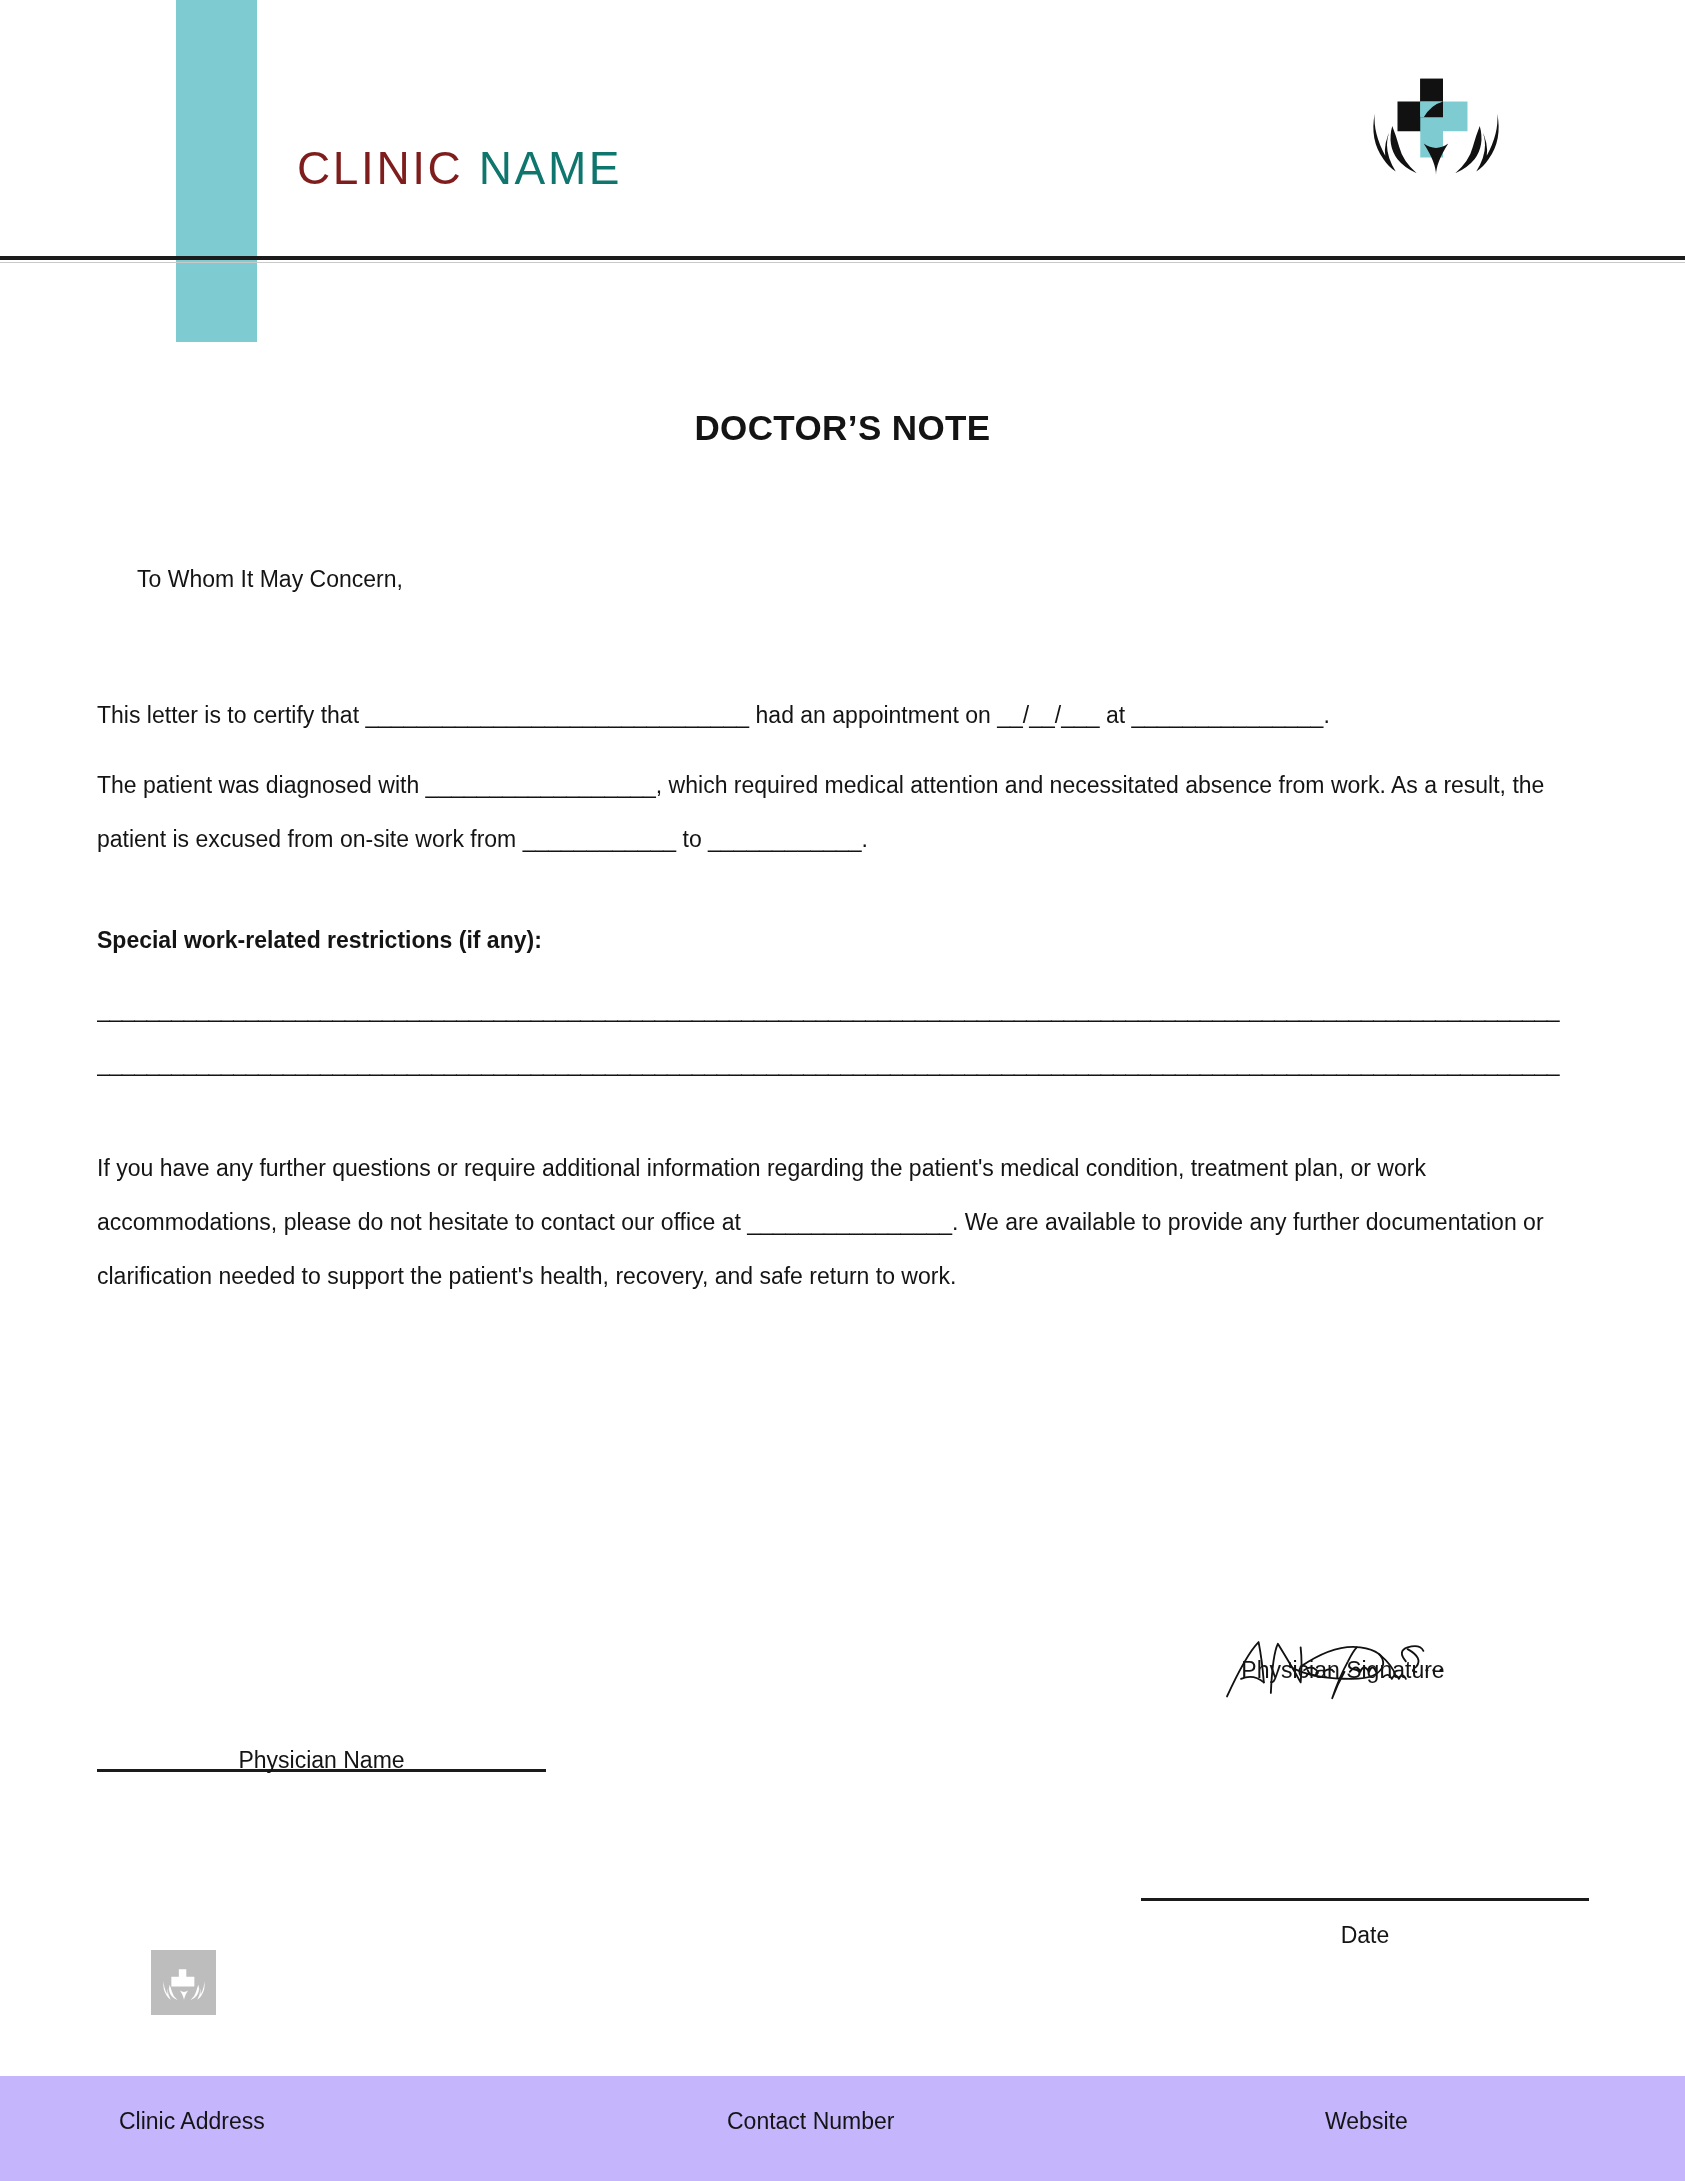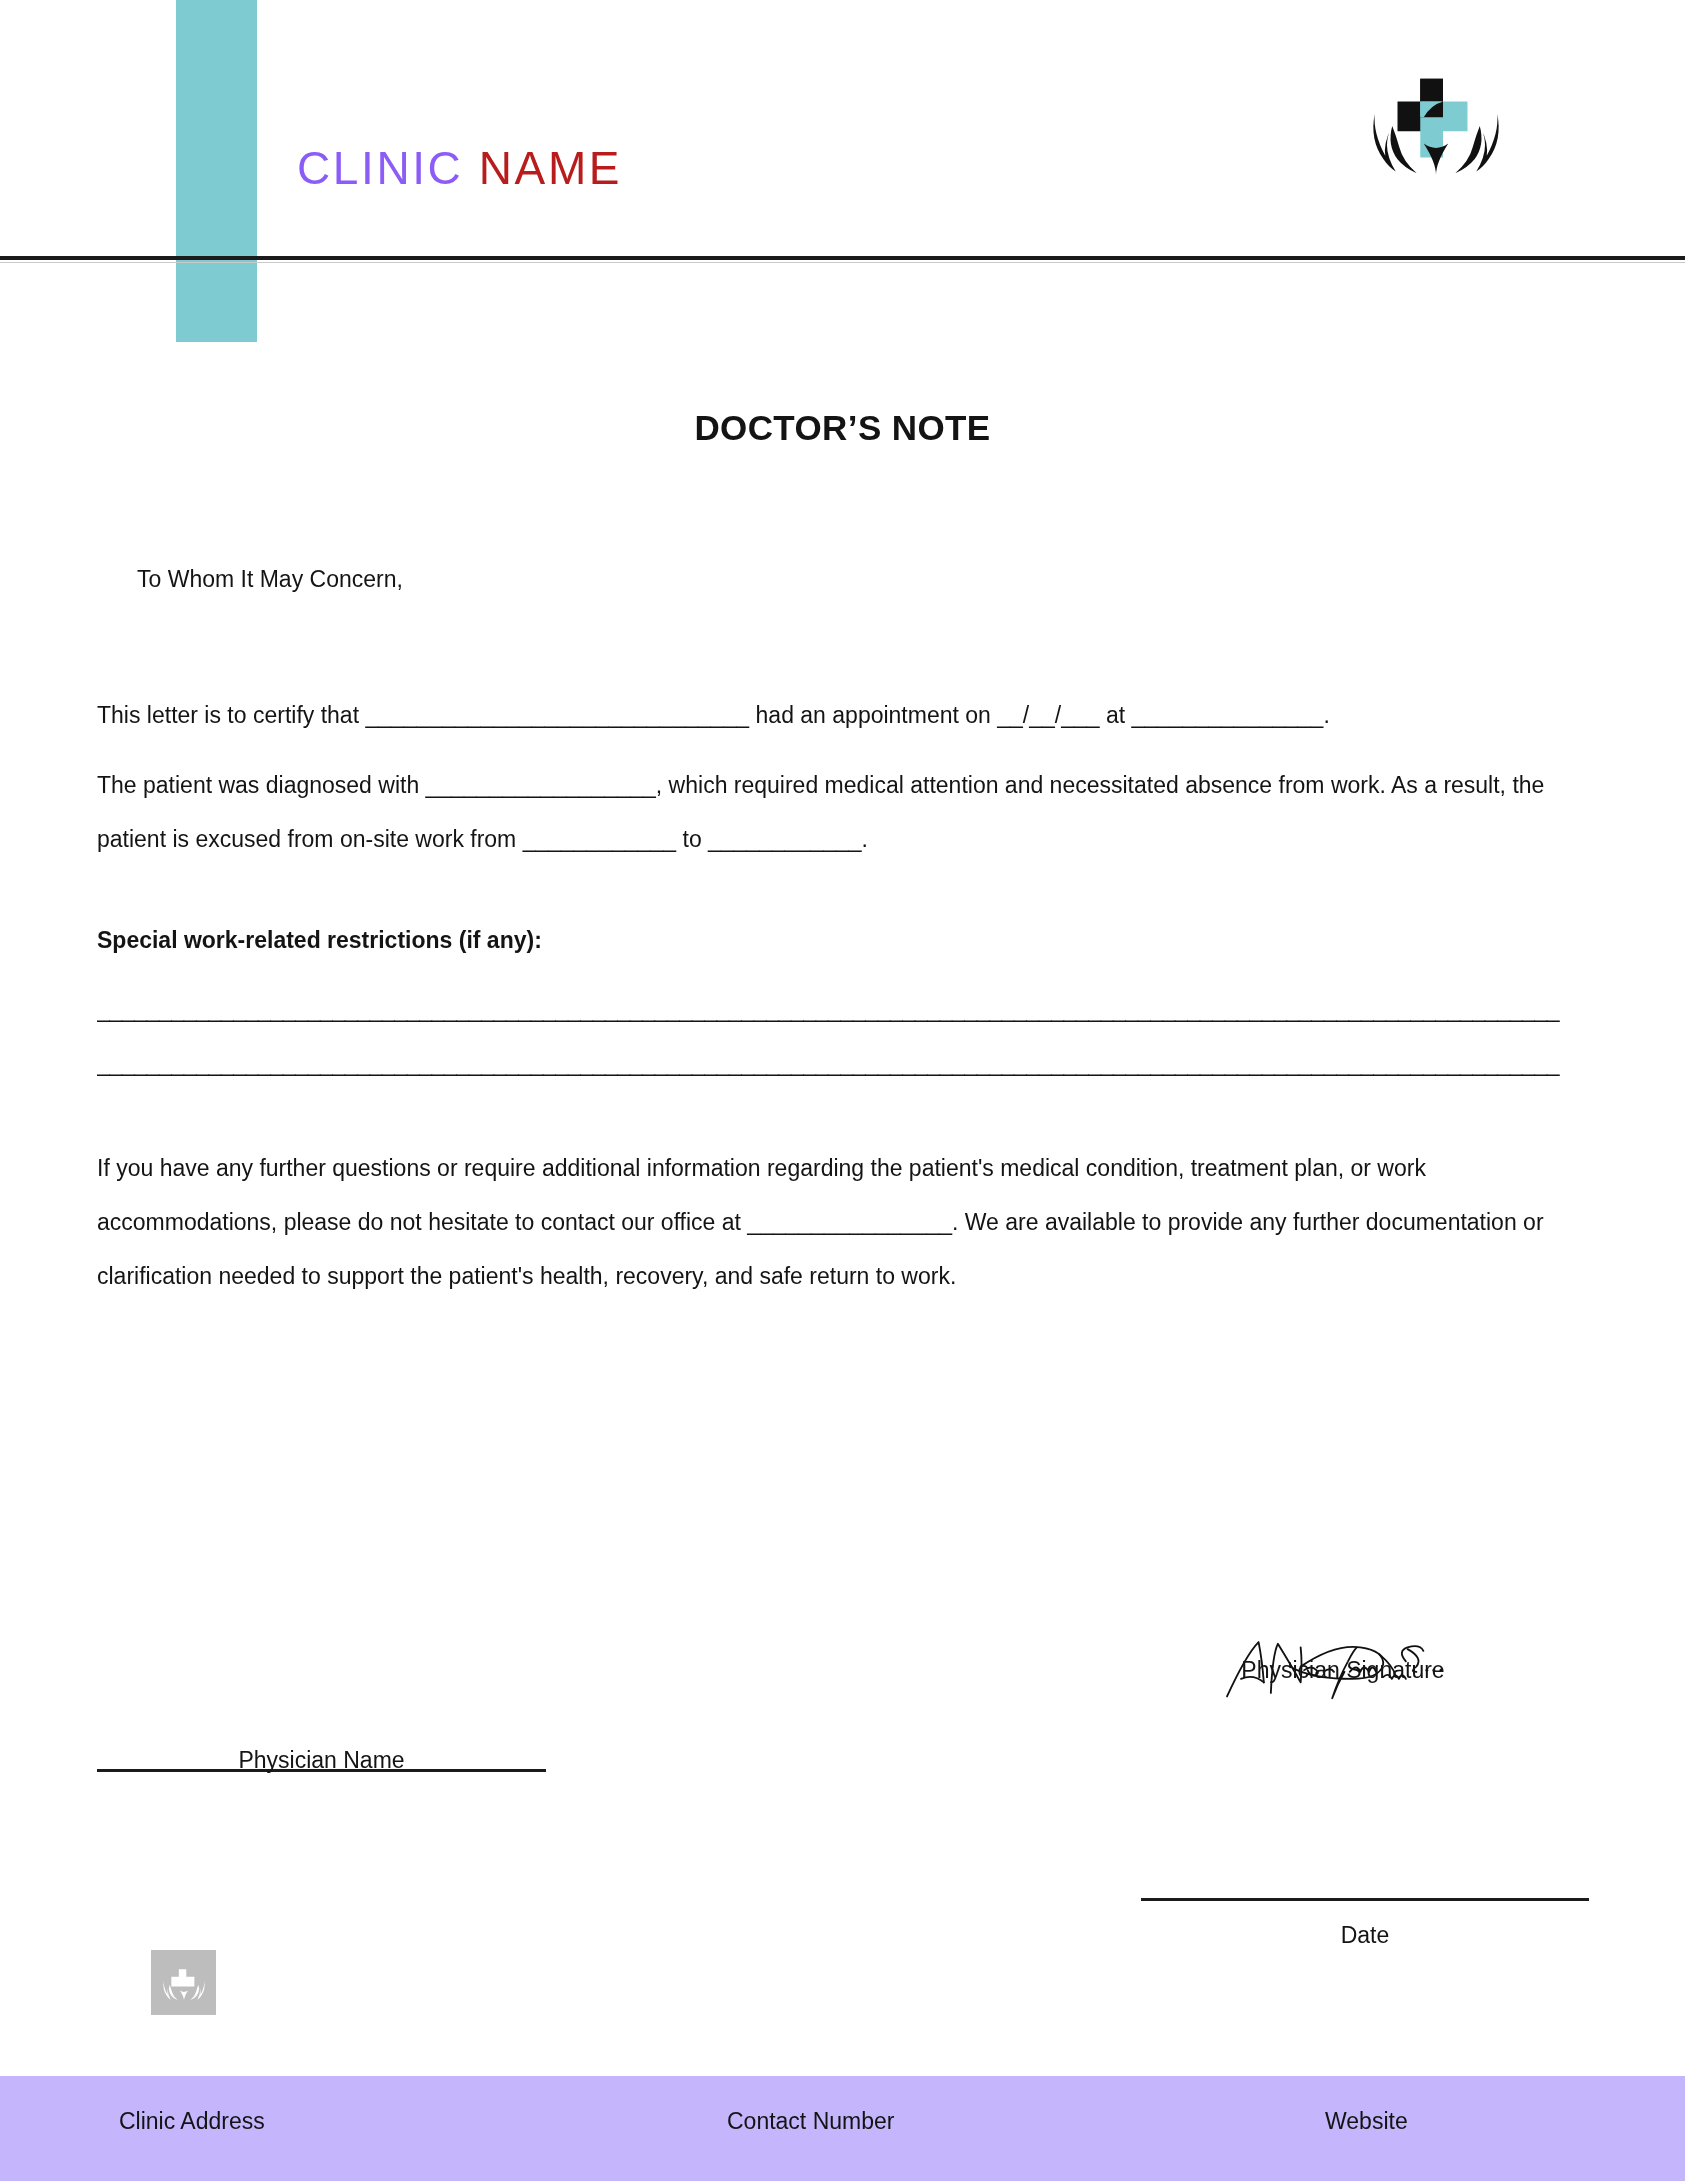--- a/index.html
+++ b/index.html
@@ -31,22 +31,22 @@
     width:1685px; height:0.9px;
     background:#c9c9c9;
   }
 
   .clinic-title {
     position:absolute; left:297px; top:145px;
     font-size:46px; letter-spacing:2.6px;
     font-weight:400; white-space:nowrap;
     line-height:1;
   }
-  .clinic-title .word-1 { color:#8b5cf6; }
-  .clinic-title .word-2 { color:#b91c1c; }
+  .clinic-title .word-1 { color:#7f1d1d; }
+  .clinic-title .word-2 { color:#0f766e; }
 
   .logo-mark {
     position:absolute; left:1366px; top:63px;
     width:140px; height:112px;
   }
 
   
   .doc-title {
     position:absolute; left:0; top:408px;
     width:1685px; text-align:center;

